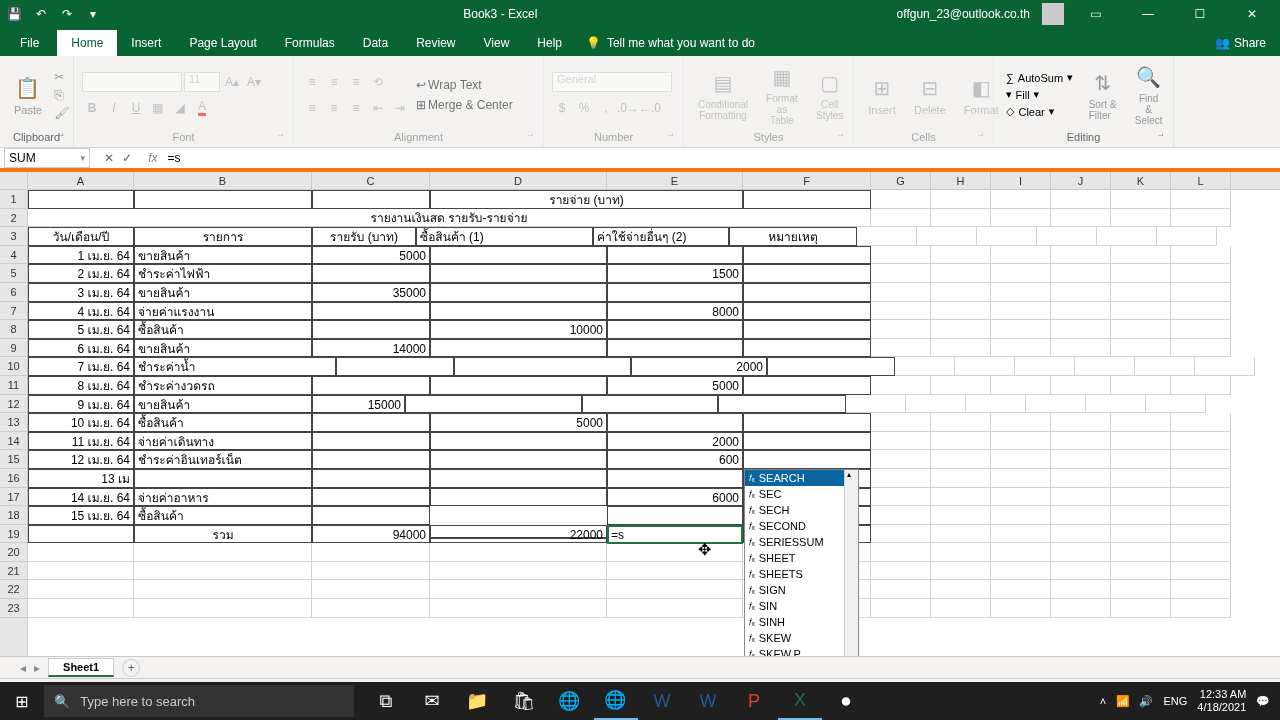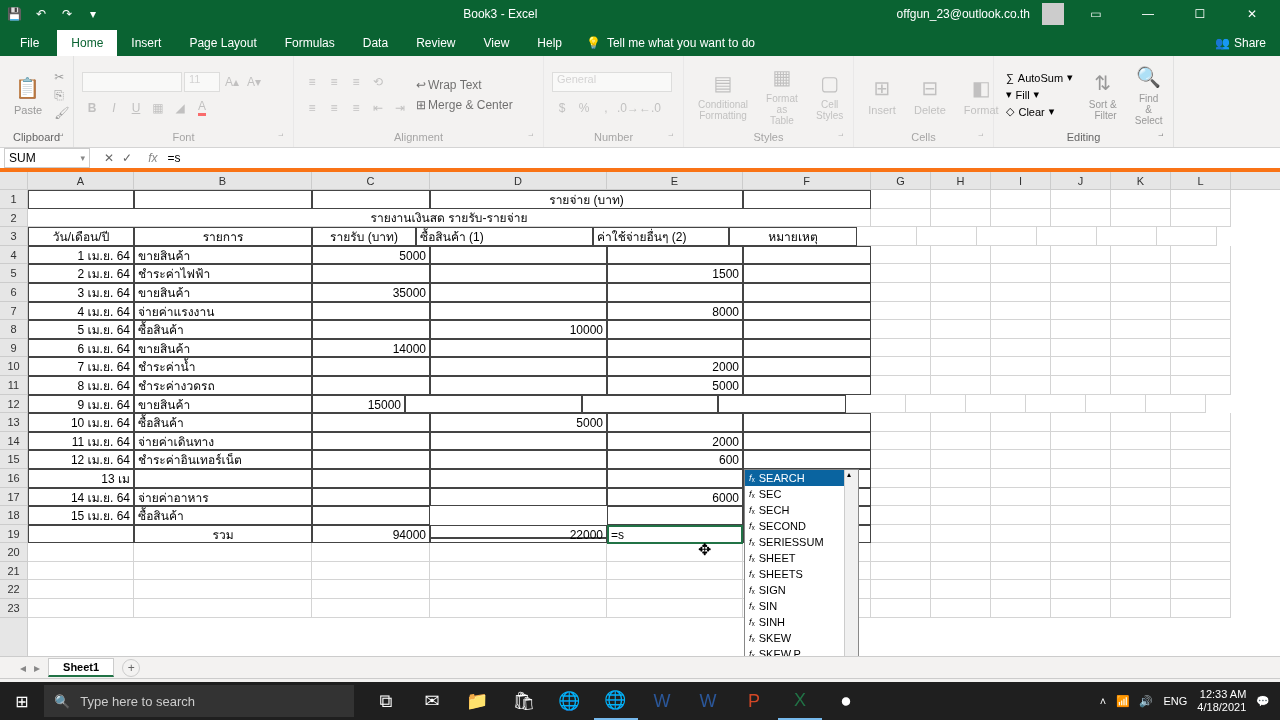--- a/index.html
+++ b/index.html
@@ -275,21 +275,21 @@
             <span>▾</span>
           </div>
         <div class="edit-item">
             <span>◇</span>
             <span>Clear</span>
             <span>▾</span>
           </div>
       </div>
       <div class="big-btn">
           <div class="icon">⇅</div>
-          <span style="font-size:10px;text-align:right;line-height:1.1">Sort &amp; Filter</span>
+          <span style="font-size:10px;text-align:left;line-height:1.1">Sort &amp; Filter</span>
         </div>
       <div class="big-btn">
           <div class="icon">🔍</div>
           <span style="font-size:10px;text-align:center;line-height:1.1">Find &amp; Select</span>
         </div>
     </div>
     <div class="rgroup-label">Editing</div>
   </div>
 </div>
 
@@ -463,21 +463,21 @@
           <div class="cell b-all" style="width: 128px;"></div>
           <div class="cell " style="width: 60px;"></div>
           <div class="cell " style="width: 60px;"></div>
           <div class="cell " style="width: 60px;"></div>
           <div class="cell " style="width: 60px;"></div>
           <div class="cell " style="width: 60px;"></div>
           <div class="cell " style="width: 60px;"></div>
         </div>
         <div class="cell-row">
           <div class="cell b-all right" style="width: 106px;">7 เม.ย. 64</div>
-          <div class="cell b-all left" style="width: 178px;">ชำระค่าน้ำ</div>
+          <div class="cell b-all left" style="width: 202px;">ชำระค่าน้ำ</div>
           <div class="cell b-all right" style="width: 118px;"></div>
           <div class="cell b-all right" style="width: 177px;"></div>
           <div class="cell b-all right" style="width: 136px;">2000</div>
           <div class="cell b-all" style="width: 128px;"></div>
           <div class="cell " style="width: 60px;"></div>
           <div class="cell " style="width: 60px;"></div>
           <div class="cell " style="width: 60px;"></div>
           <div class="cell " style="width: 60px;"></div>
           <div class="cell " style="width: 60px;"></div>
           <div class="cell " style="width: 60px;"></div>

